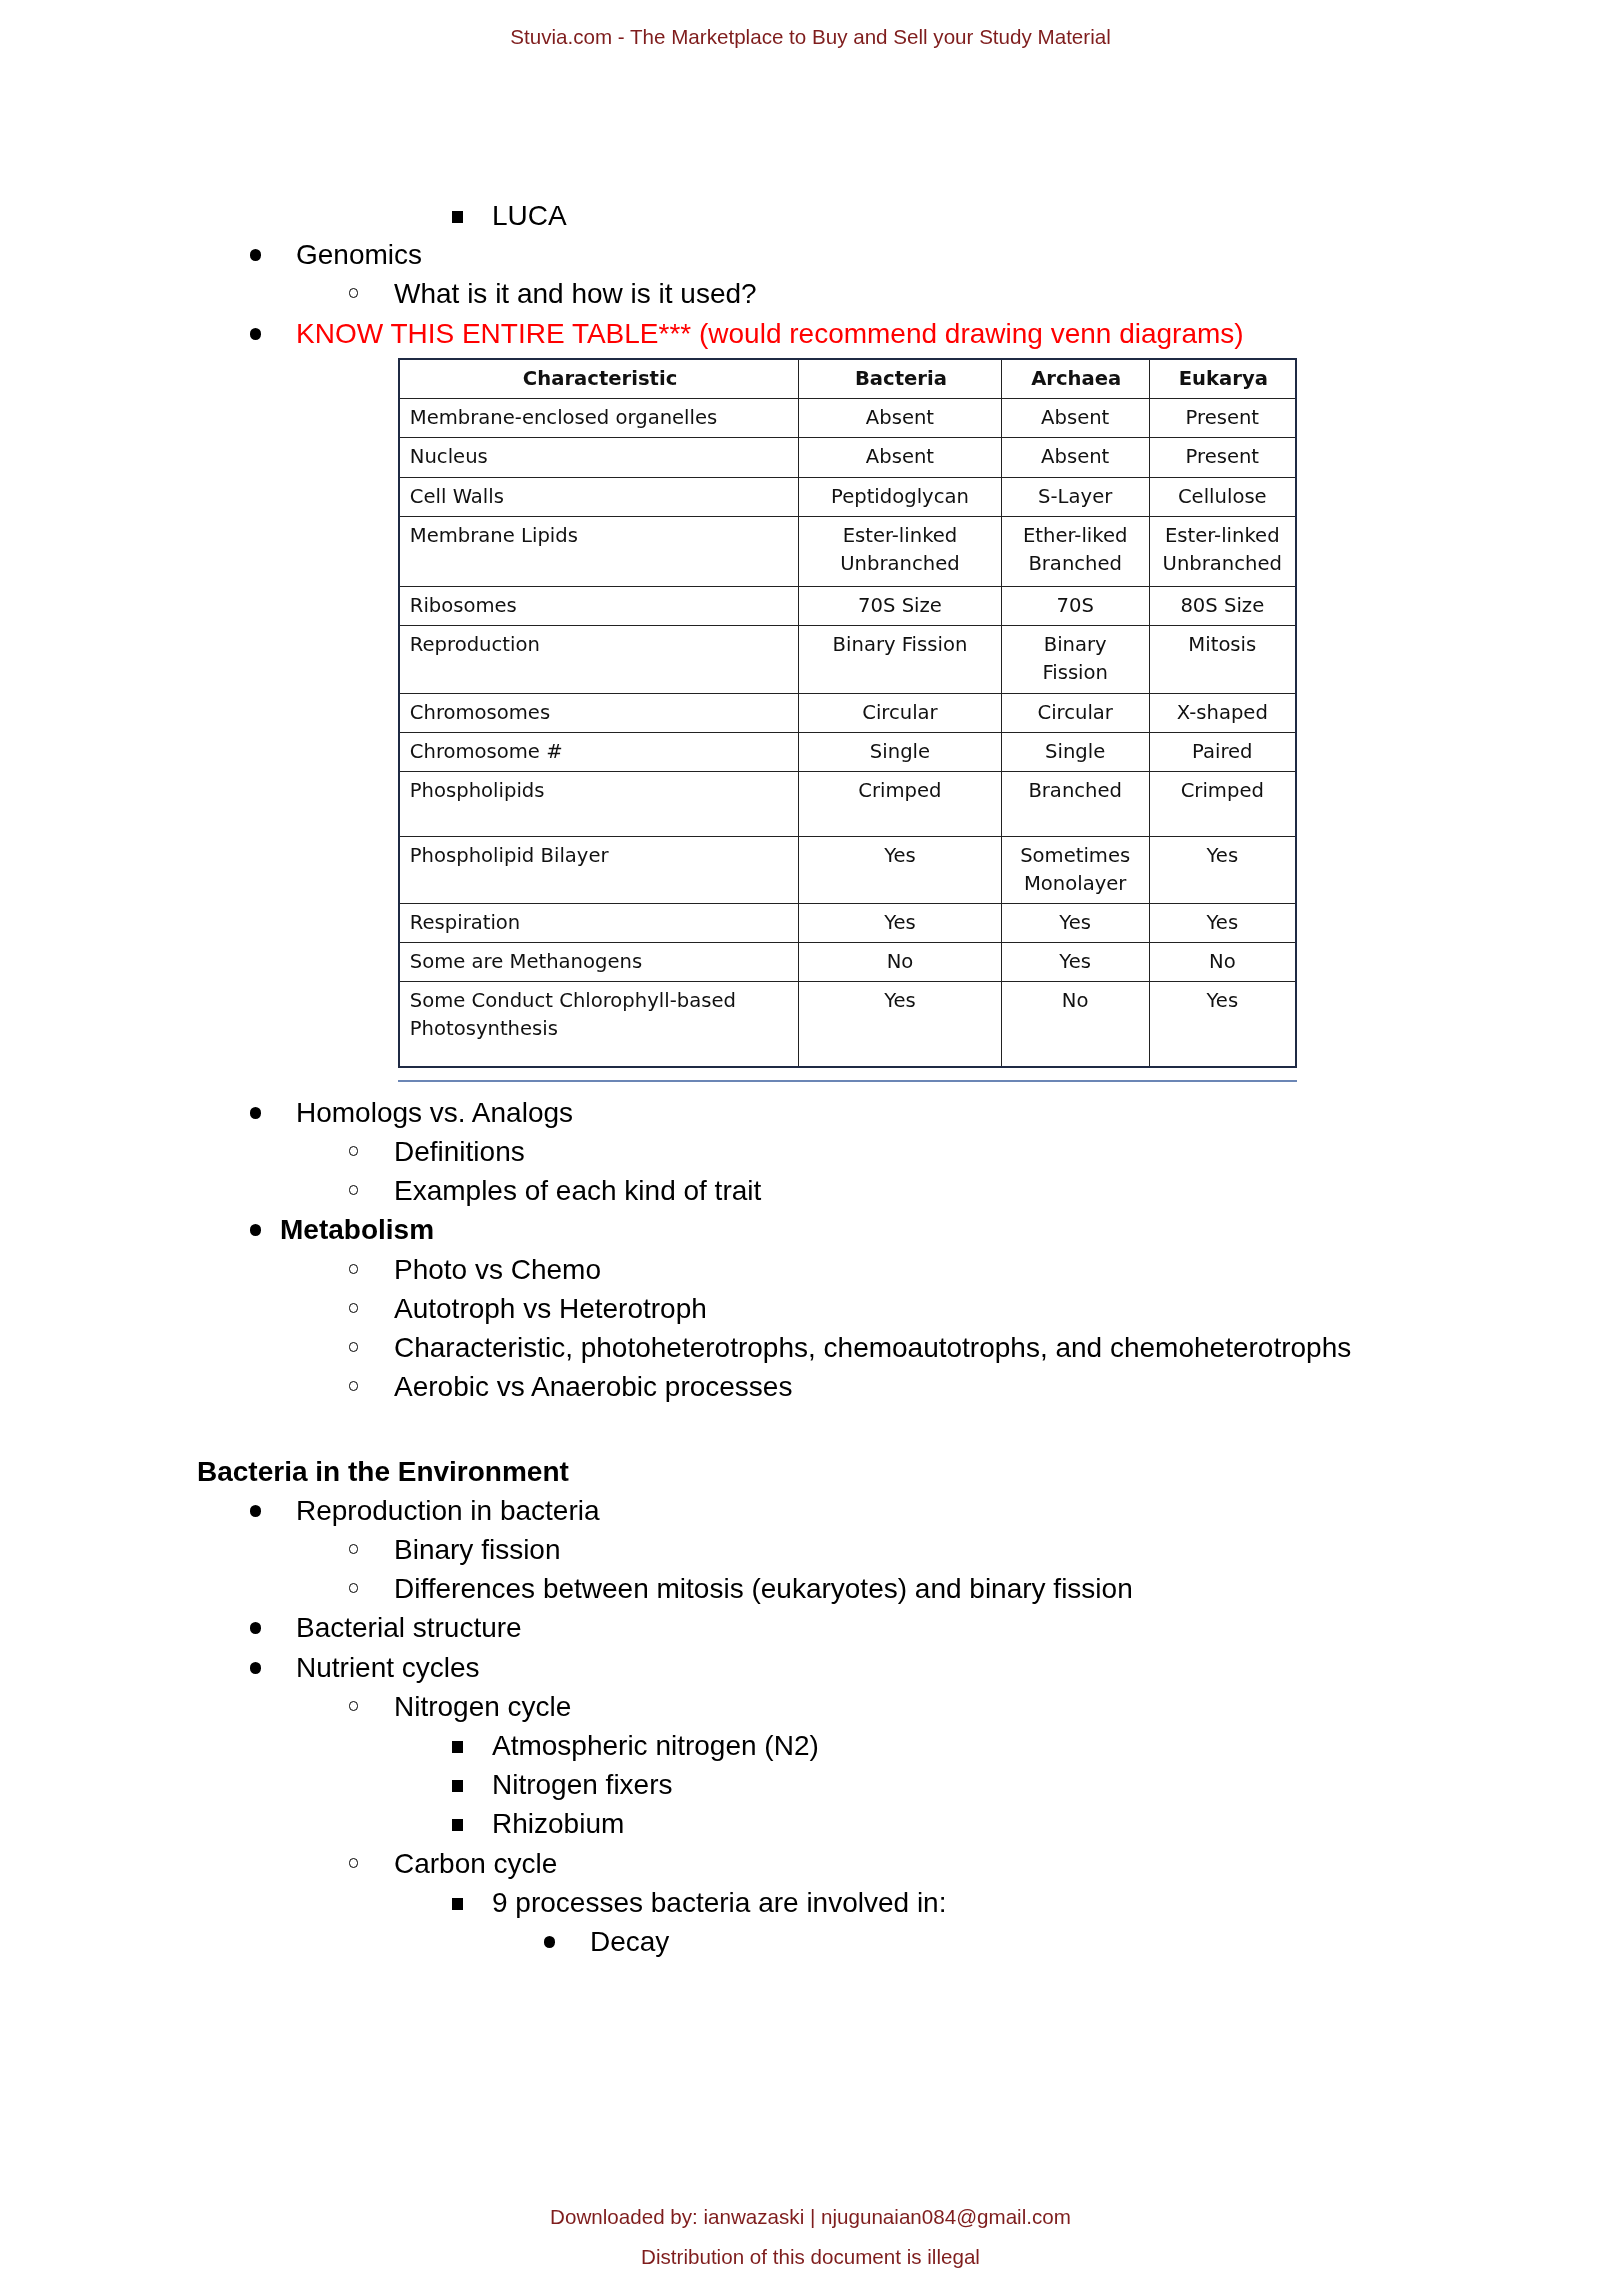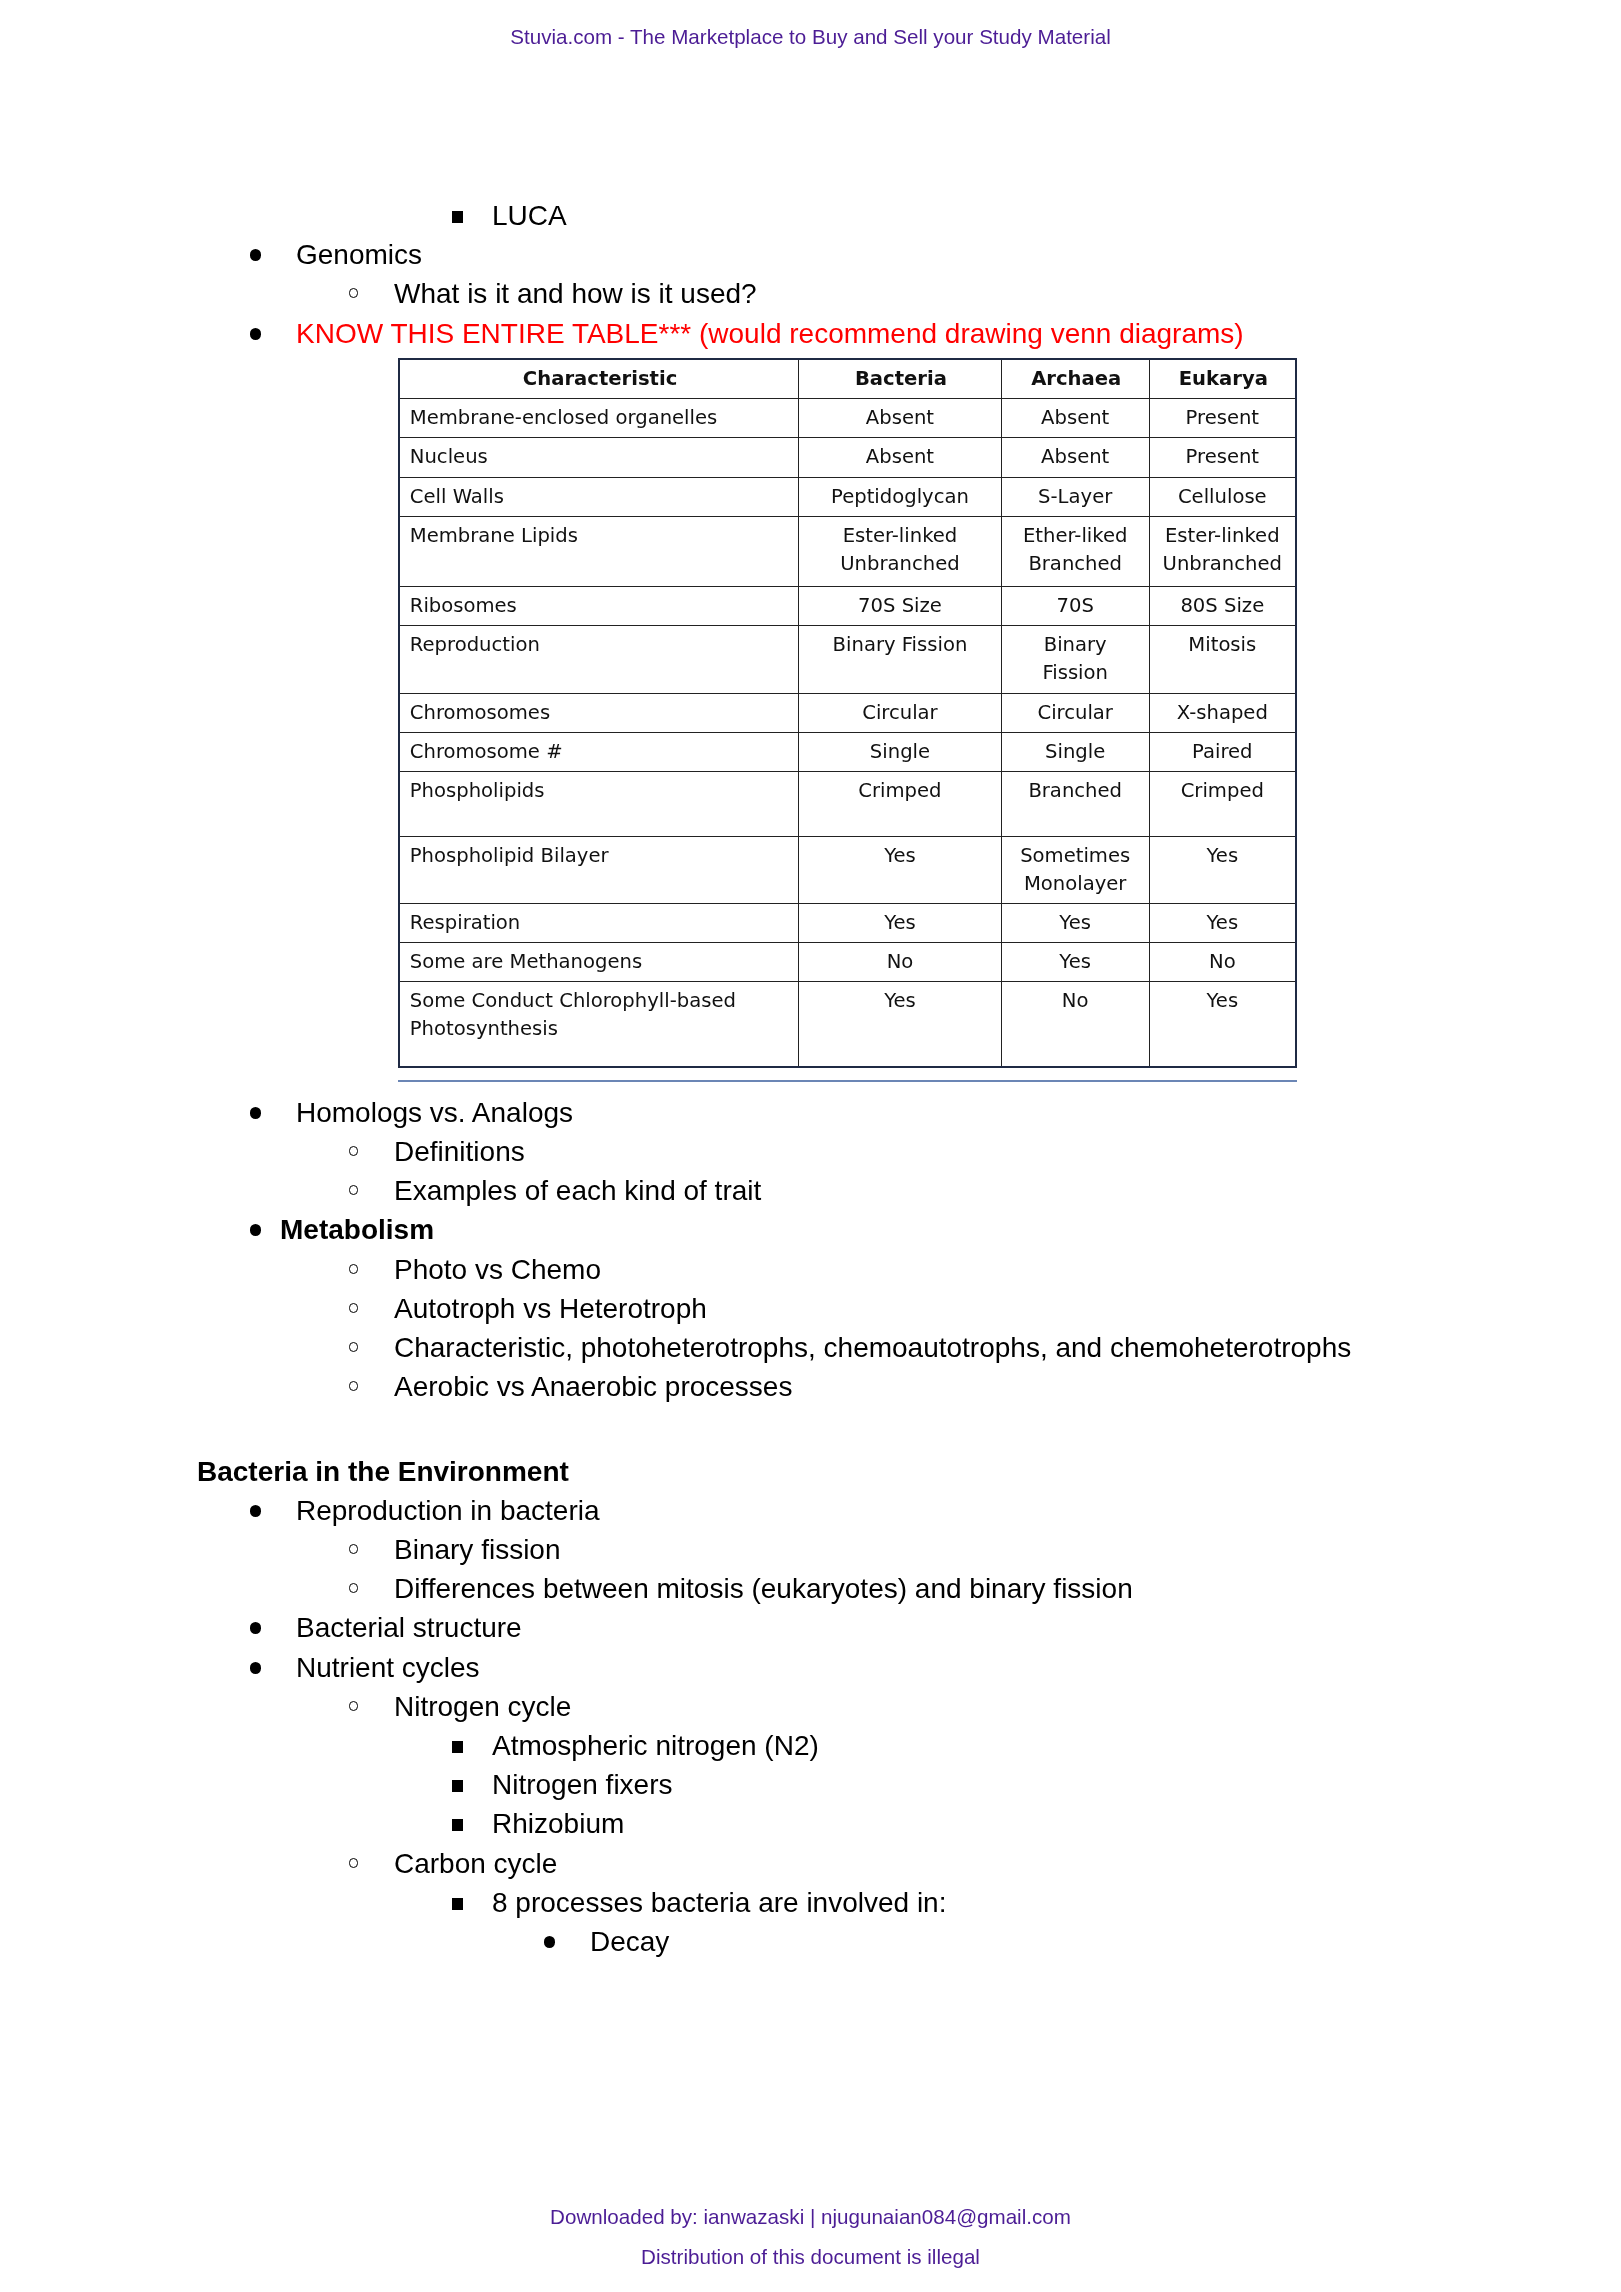--- a/index.html
+++ b/index.html
@@ -13,21 +13,21 @@
     position: relative;
     overflow: hidden;
     font-family: "Liberation Sans", sans-serif;
     color: #000000;
   }
   .watermark {
     position: absolute;
     left: 0;
     width: 1621px;
     text-align: center;
-    color: #4c1d95;
+    color: #7f1d1d;
     font-size: 20.6px;
     font-family: "Liberation Sans", sans-serif;
   }
   .line {
     position: absolute;
     font-size: 28px;
     line-height: 33px;
     white-space: nowrap;
     font-family: "Liberation Sans", sans-serif;
   }
@@ -290,21 +290,21 @@
   <div class="line" style="top:1807px;">
     <span class="bullet square" style="left:443px;"></span>
     <span class="text" style="left:492px;">Rhizobium</span>
   </div>
   <div class="line" style="top:1847px;">
     <span class="bullet circle" style="left:339px;"></span>
     <span class="text" style="left:394px;">Carbon cycle</span>
   </div>
   <div class="line" style="top:1886px;">
     <span class="bullet square" style="left:443px;"></span>
-    <span class="text" style="left:492px;">8 processes bacteria are involved in:</span>
+    <span class="text" style="left:492px;">9 processes bacteria are involved in:</span>
   </div>
   <div class="line" style="top:1925px;">
     <span class="bullet disc" style="left:535px;"></span>
     <span class="text" style="left:590px;">Decay</span>
   </div>
 </div>
 
 <div class="watermark" style="top:2205px;">Downloaded by: ianwazaski | njugunaian084@gmail.com</div>
 <div class="watermark" style="top:2245px;">Distribution of this document is illegal</div>
 

